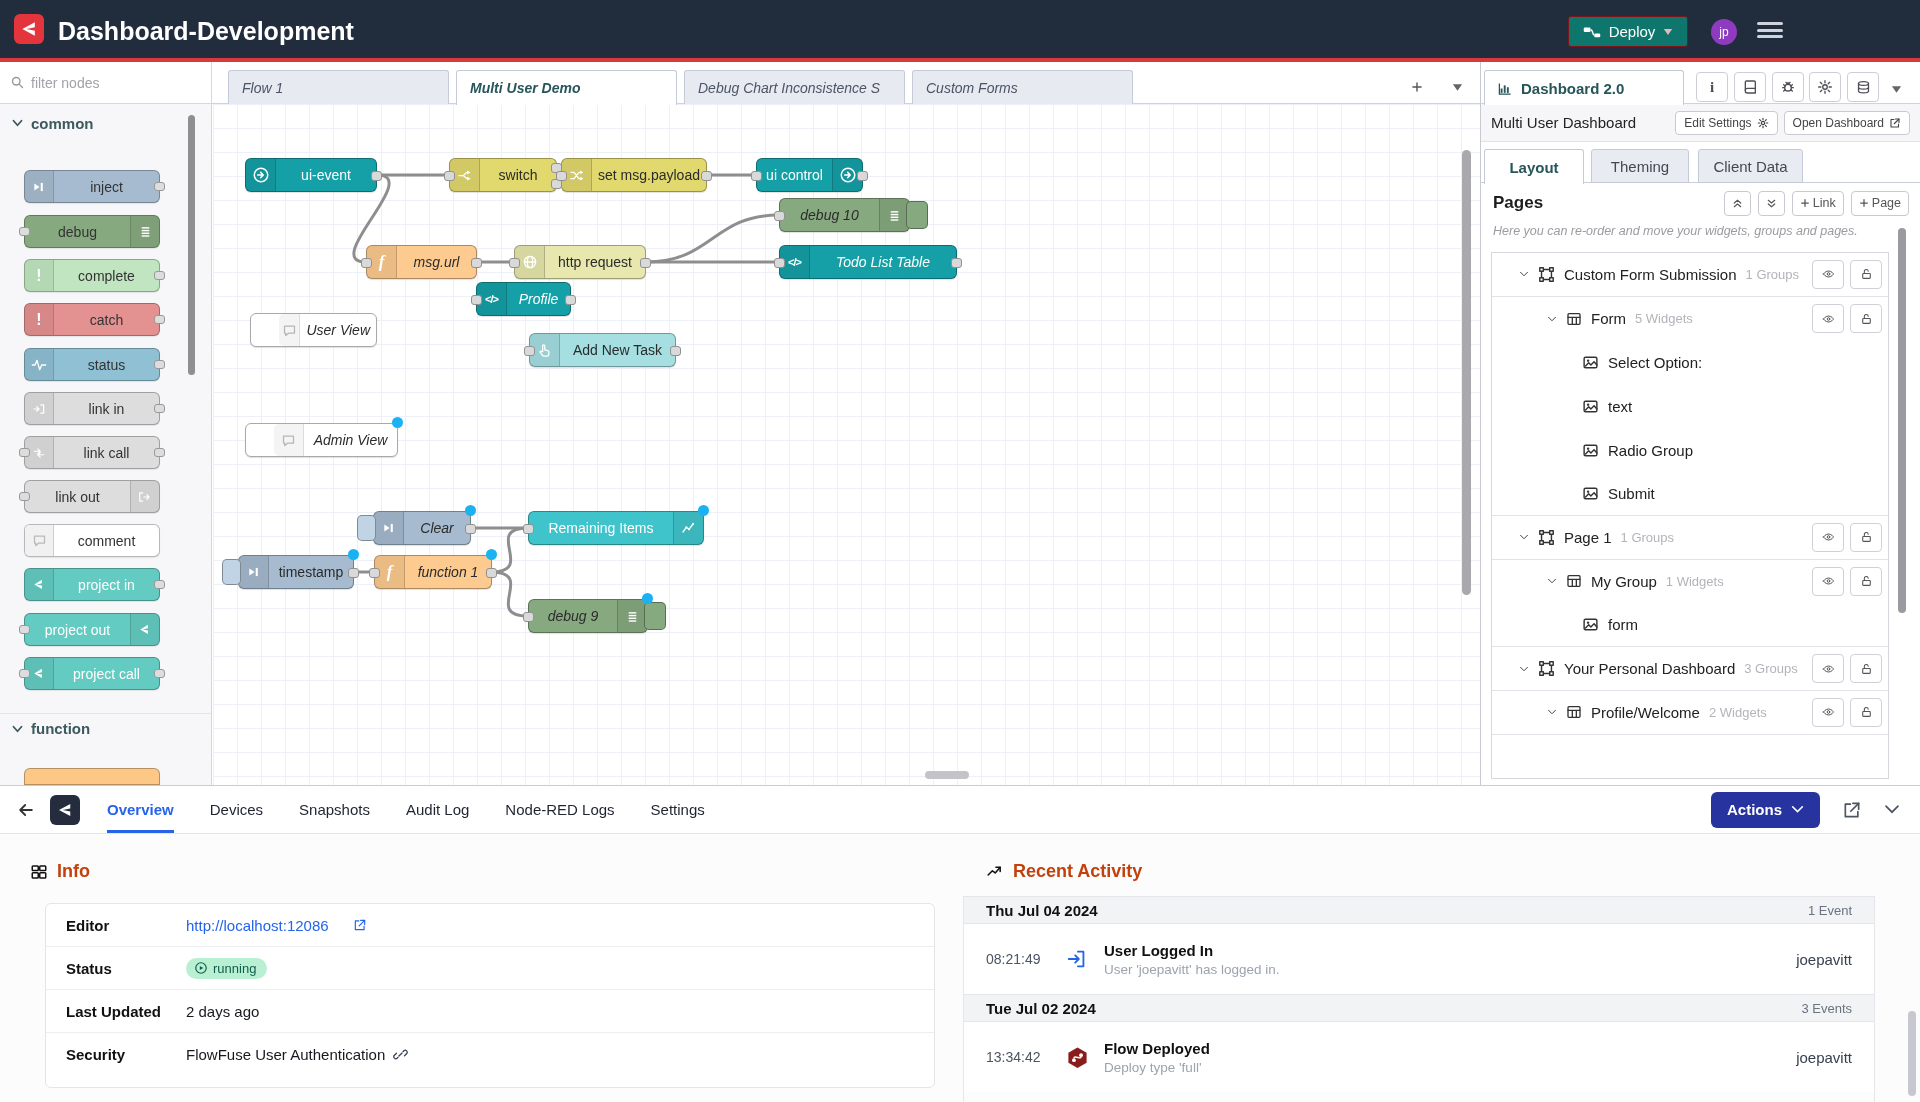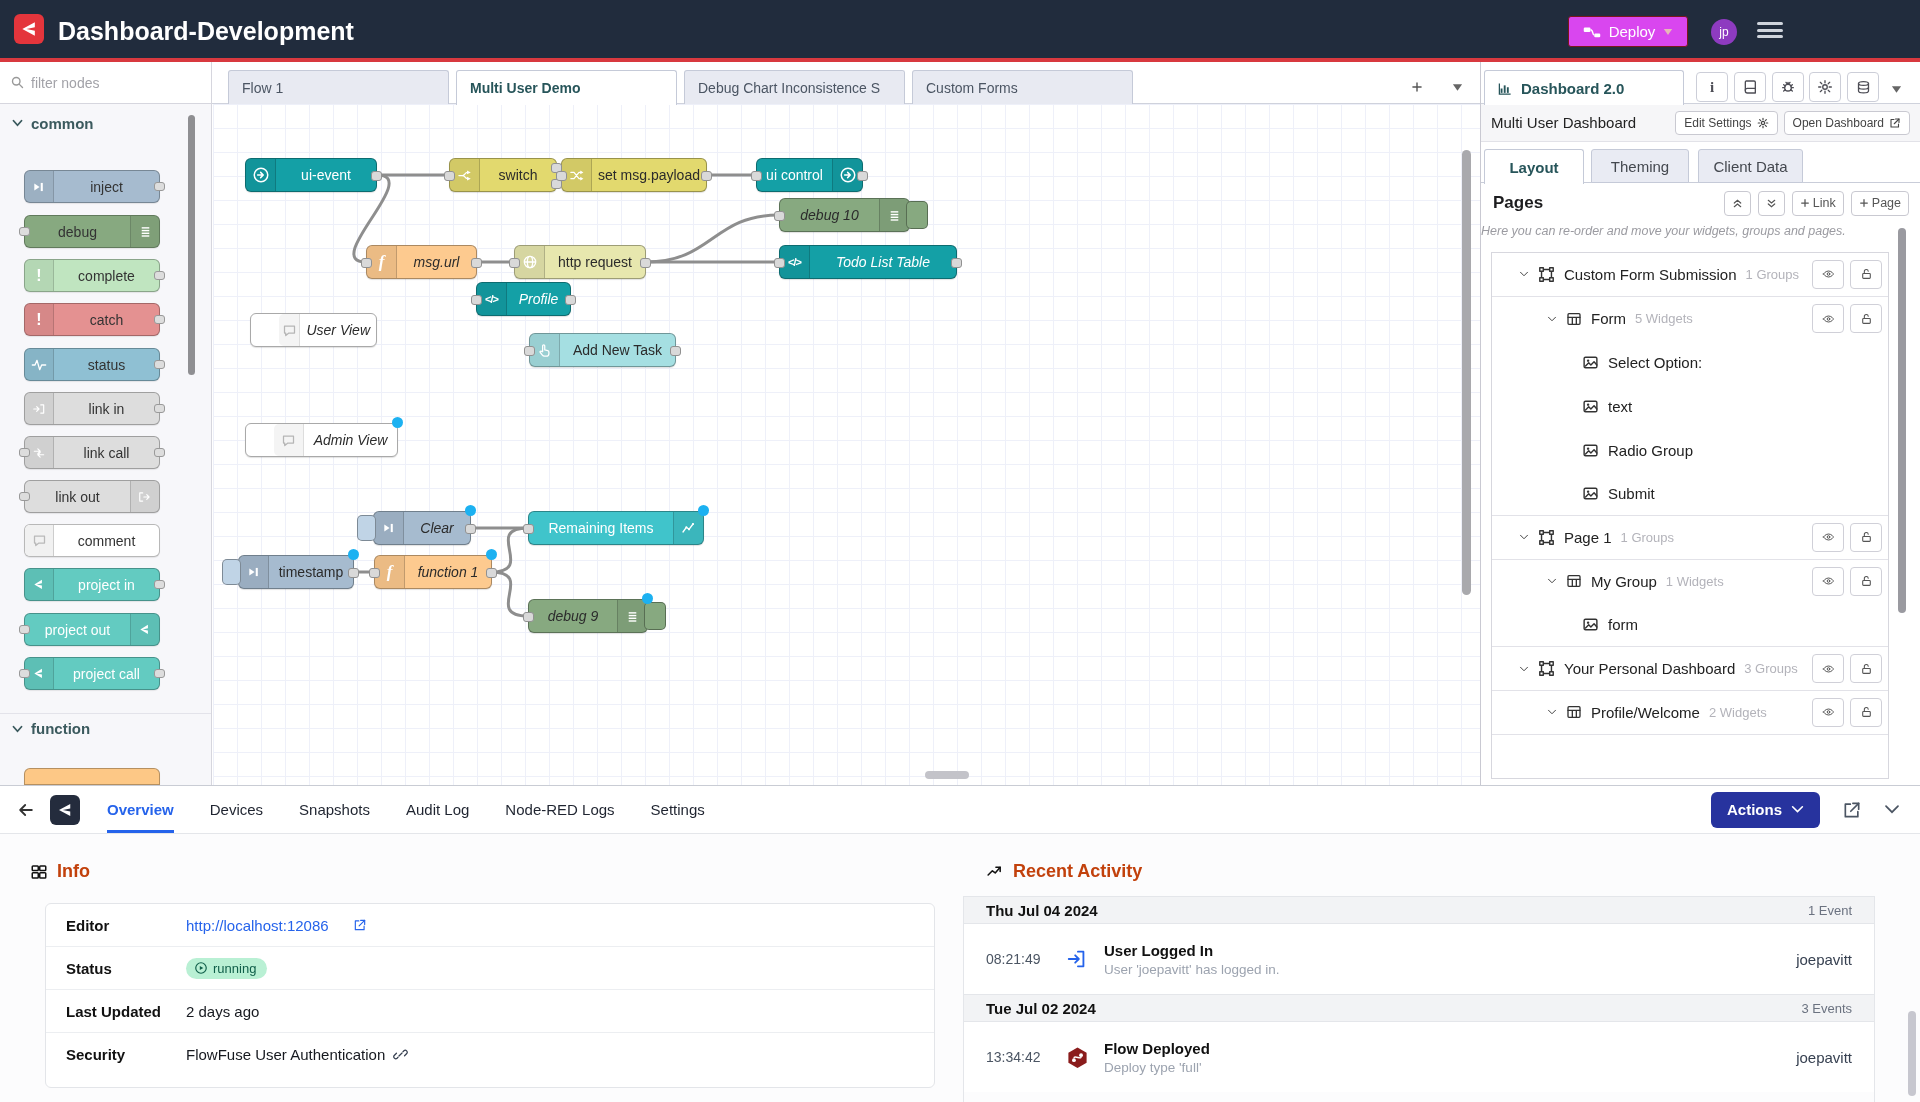--- a/index.html
+++ b/index.html
@@ -6,31 +6,31 @@
   html,body { width:1920px; height:1102px; overflow:hidden; background:#fff;
     font-family:"Liberation Sans", sans-serif; }
   #app { position:relative; width:1920px; height:1102px; }
 
   
   #hdr { position:absolute; left:0; top:0; width:1920px; height:58px; background:#212c3d; }
   #hdr-accent { position:absolute; left:0; top:58px; width:1920px; height:4px; background:#d8393f; }
   #logo { position:absolute; left:14px; top:14px; width:30px; height:30px; border-radius:6px; background:#e4353c;
     display:flex; align-items:center; justify-content:center; color:#fff; }
   #hdr-title { position:absolute; left:58px; top:17px; color:#fff; font-size:25px; font-weight:bold; }
-  #deploy { position:absolute; left:1568px; top:16px; width:120px; height:31px; background:#d946ef; border:1px solid #7c161b;
+  #deploy { position:absolute; left:1568px; top:16px; width:120px; height:31px; background:#0f766e; border:1px solid #7c161b;
     border-radius:3px; color:#fff; display:flex; align-items:center; justify-content:center; gap:8px; font-size:15px; cursor:pointer; }
   #avatar { position:absolute; left:1711px; top:19px; width:26px; height:26px; border-radius:50%; background:#8e3bc0;
     color:#fff; font-size:12px; display:flex; align-items:center; justify-content:center; }
   #burger { position:absolute; left:1757px; top:22px; width:26px; height:16px; display:flex; flex-direction:column; justify-content:space-between; cursor:pointer; }
   #burger span { display:block; height:3px; border-radius:2px; background:#cfd4dc; }
 
   
   #flowtabs { position:absolute; left:212px; top:62px; width:1268px; height:42px; background:#fff; border-bottom:1px solid #cfd2dc; }
   .ftab { position:absolute; top:8px; height:34px; width:221px; font-size:14px; padding-left:13px; display:flex; align-items:center;
-    background:#e8eaf2; border:1px solid #c5cad8; border-bottom:none; border-radius:3px 3px 0 0; color:#4b5563; cursor:pointer; overflow:hidden; white-space:nowrap; }
+    background:#e8eaf2; border:1px solid #c5cad8; border-bottom:none; border-radius:3px 3px 0 0; color:#4b5563; cursor:pointer; overflow:hidden; white-space:nowrap;font-style:italic; }
   .ftab.active { background:#fff; color:#27555a; font-weight:bold; height:35px; z-index:2; }
   .ftab .fade { position:absolute; right:0; top:0; width:26px; height:100%; background:linear-gradient(90deg, rgba(232,234,242,0), #e8eaf2); }
   .strip-btn { position:absolute; top:14px; width:26px; height:22px; color:#555; display:flex; align-items:center; justify-content:center; cursor:pointer; }
 
   
   #palette { position:absolute; left:0; top:62px; width:212px; height:723px; background:#f7f7fa; border-right:1px solid #d6d6de; }
   #pal-search { position:absolute; left:0; top:0; width:100%; height:42px; background:#fff; border-bottom:1px solid #d6d6de;
     display:flex; align-items:center; gap:6px; padding:0 10px; color:#999; }
   #pal-search input { border:none; outline:none; font-size:14px; color:#555; width:150px; background:transparent; font-family:inherit; }
   #pal-search input::placeholder { color:#a2a2a8; }
@@ -87,21 +87,21 @@
     display:inline-flex; align-items:center; gap:5px; padding:0 8px; margin-left:6px; cursor:pointer; font-family:inherit; }
   #sb-tabs { position:absolute; left:0; top:84px; width:100%; height:37px; border-bottom:1px solid #c9cdd9; }
   .sbtab { position:absolute; top:3px; height:34px; font-size:15px; display:flex; align-items:center; justify-content:center;
     background:#e9ebf3; border:1px solid #c5cad8; border-radius:3px 3px 0 0; color:#44484f; cursor:pointer; }
   .sbtab.active { background:#fff; color:#27555a; font-weight:bold; height:35px; border-bottom:none; z-index:2; }
   #pages-row { position:absolute; left:12px; top:128px; width:416px; height:26px; display:flex; align-items:center; }
   #pages-title { font-size:17px; font-weight:bold; color:#1d1d1f; }
   #pages-row .grow { flex:1; }
   .pg-btn { height:25px; border:1px solid #c9c9d1; background:#fff; border-radius:4px; color:#555; font-size:12.5px;
     display:inline-flex; align-items:center; justify-content:center; gap:3px; padding:0 7px; margin-left:7px; cursor:pointer; font-family:inherit; }
-  #pages-hint { position:absolute; left:0; top:162px; font-size:12.5px; font-style:italic; color:#9b9ba1; }
+  #pages-hint { position:absolute; left:12px; top:162px; font-size:12.5px; font-style:italic; color:#9b9ba1; }
   #tree { position:absolute; left:10px; top:190px; width:398px; height:527px; border:1px solid #d7d7de; background:#fff; overflow:hidden; }
   .trow { position:relative; height:43.8px; display:flex; align-items:center; font-size:15px; color:#222; background:#fff; }
   .trow.divider { border-bottom:1px solid #e2e2e8; }
   .trow .chev { color:#444; margin-right:8px; }
   .trow .ticon { color:#333; margin-right:9px; display:flex; }
   .trow .count { color:#b3b3ba; font-size:13px; margin-left:9px; }
   .trow .grow { flex:1; }
   .tree-btn { width:32px; height:29px; border:1px solid #d0d0d8; border-radius:4px; background:#fff; color:#555;
     display:flex; align-items:center; justify-content:center; margin-right:6px; cursor:pointer; }
   #sb-scroll { position:absolute; left:417px; top:166px; width:8px; height:385px; background:#9a9aa0; border-radius:4px; }

